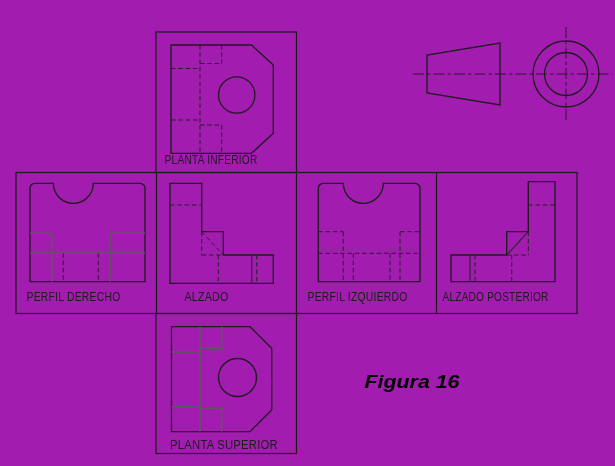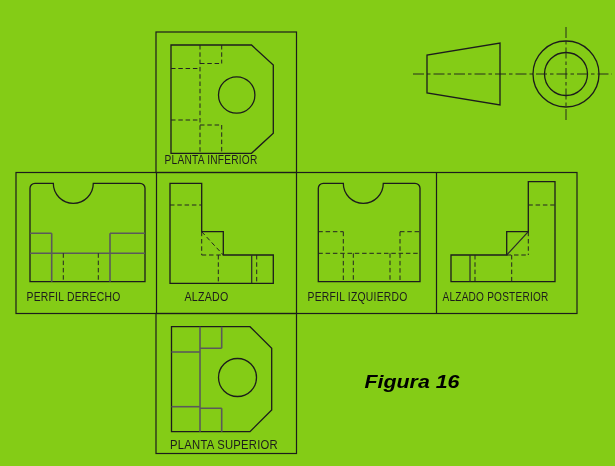--- a/index.html
+++ b/index.html
@@ -1,16 +1,16 @@
 <!DOCTYPE html>
 <html><head>
 <meta charset="utf-8">
 <style>
   html,body{margin:0;padding:0;background:#ffffff;}
-  .stage{position:relative;width:615px;height:466px;background:#84cc16;overflow:hidden;}
+  .stage{position:relative;width:615px;height:466px;background:#a21caf;overflow:hidden;}
   svg{display:block;}
   text.cad{font-family:"Liberation Sans",sans-serif;font-size:13.5px;fill:#1c1c1c;letter-spacing:.3px;}
   text.caption{font-family:"Liberation Sans",sans-serif;font-size:19px;font-weight:bold;font-style:italic;fill:#000;}
   .frame{stroke:#1c1c1c;stroke-width:1.2;fill:none;}
   .outline{stroke:#1c1c1c;stroke-width:1.3;fill:none;stroke-linejoin:miter;}
   .hid{stroke:#232323;stroke-width:1;fill:none;stroke-dasharray:4.5 2.8;}
   .sol{stroke:#5a5a5a;stroke-width:1.6;fill:none;}
   .sol2{stroke:#2a2a2a;stroke-width:1.2;fill:none;}
   .cl{stroke:#1c1c1c;stroke-width:0.9;fill:none;stroke-dasharray:11 3 3.5 3;}
 </style>

